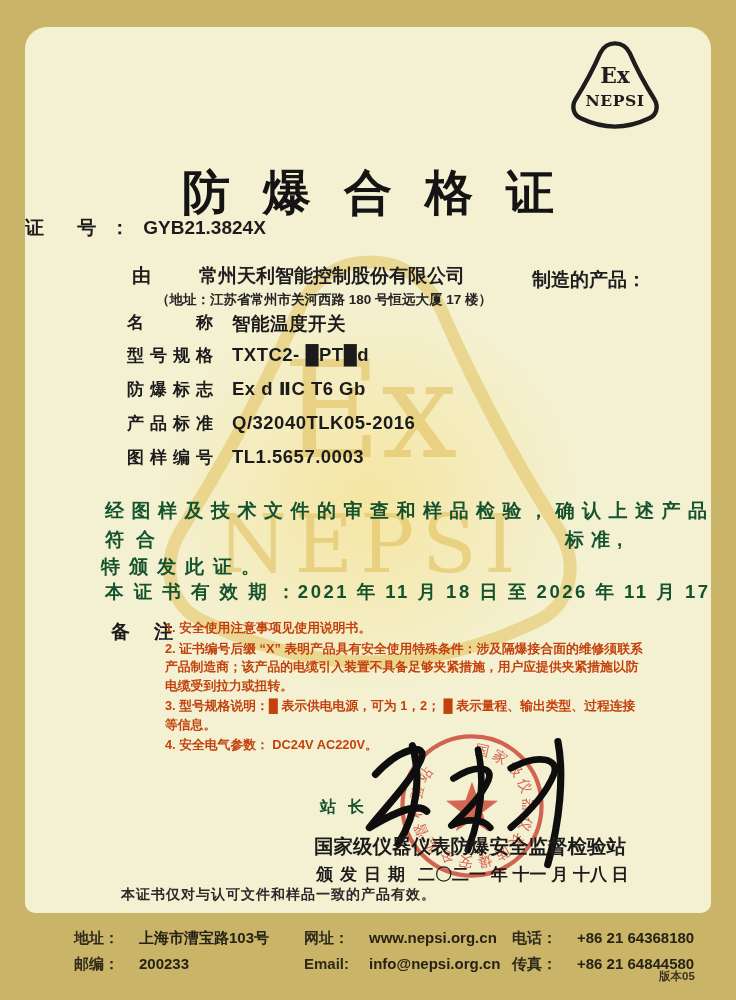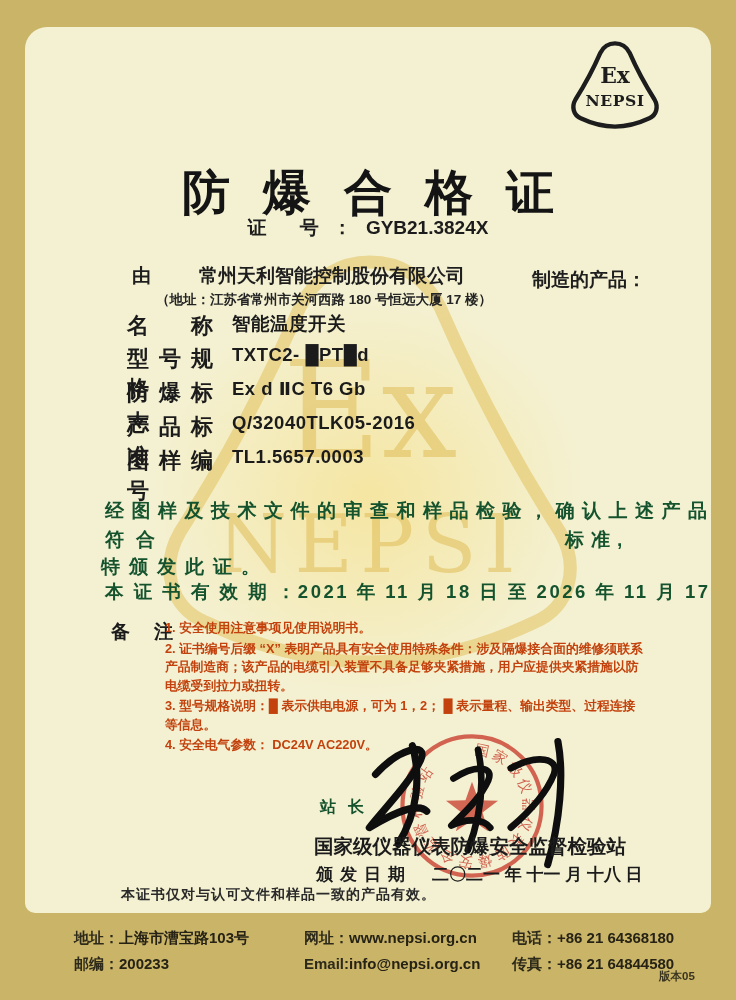--- a/index.html
+++ b/index.html
@@ -24,34 +24,34 @@
   .wm{position:absolute;left:95px;top:215px;opacity:.55;pointer-events:none;}
   
   .logo{position:absolute;left:538px;top:12px;}
   
   .title{
     position:absolute;left:0;top:116px;width:100%;
     text-align:center;font-size:48px;font-weight:bold;color:#141414;
     letter-spacing:33px;text-indent:33px;white-space:nowrap;margin-top:18px;
   }
   .certno{
-    position:absolute;left:0;top:188px;width:100%;text-align:center;
+    position:absolute;left:0;top:188px;width:100%;
     font-size:19px;font-weight:bold;color:#1c1c1c;
   }
   .certno .lab{letter-spacing:14px;}
   
   .manu{position:absolute;left:0;top:236px;width:100%;font-size:19px;font-weight:bold;color:#1e1e1e;}
   .manu .pre{position:absolute;left:107px;top:0;}
   .manu .com{position:absolute;left:141px;top:0;margin-left:33px;}
   .manu .suf{position:absolute;left:507px;top:4px;}
   .addrnote{position:absolute;left:131px;top:264px;font-size:13.5px;font-weight:bold;color:#242424;}
   
   .frow{position:absolute;left:0;width:100%;font-weight:bold;color:#1b1b1b;}
   .flabel{
-    position:absolute;left:102px;width:86px;font-size:22px;
+    position:absolute;left:102px;width:86px;font-size:17px;
     text-align:justify;text-align-last:justify;
   }
   .fvalue{position:absolute;left:207px;font-size:18.5px;letter-spacing:.5px;}
   
   .stline{position:absolute;color:#14532d;font-weight:bold;font-size:19px;white-space:nowrap;}
   .st1{left:80px;top:471px;letter-spacing:7.5px;}
   .st2p{left:80px;top:500px;letter-spacing:12px;}
   .st2s{left:210px;top:500px;width:300px;text-align:center;letter-spacing:0;}
   .st2x{left:540px;top:500px;letter-spacing:7px;}
   .st3{left:76px;top:527px;letter-spacing:9px;}
@@ -62,25 +62,25 @@
     text-align:justify;text-align-last:justify;color:#1b1b1b;
   }
   .rlist{position:absolute;left:140px;top:592px;width:478px;margin:0;padding:0;list-style:none;}
   .rlist li{font-size:12.8px;font-weight:bold;color:#c2410c;line-height:1.45;margin:0 0 2px 0;}
   
   .stamp{position:absolute;left:368px;top:700px;mix-blend-mode:multiply;opacity:.85;}
   .sig{position:absolute;left:330px;top:704px;}
   .director{position:absolute;left:295px;top:770px;font-size:16px;font-weight:bold;letter-spacing:12px;color:#14532d;}
   .station{position:absolute;left:289px;top:806px;font-size:19.5px;font-weight:bold;color:#1b1b1b;white-space:nowrap;}
   .issued{position:absolute;left:291px;top:836px;font-size:17px;font-weight:bold;color:#1b1b1b;white-space:nowrap;}
-  .issued .dl{letter-spacing:7px;margin-right:20px;}
+  .issued .dl{letter-spacing:7px;margin-right:6px;}
   .vnote{position:absolute;left:68px;top:859px;font-size:14px;font-weight:bold;color:#2a2a2a;letter-spacing:1px;margin-left:28px;}
   
   .fcell{position:absolute;font-size:15px;font-weight:bold;color:#2e2a1a;white-space:nowrap;}
-  .fcell .v{font-weight:bold;color:#262215;margin-left:0;}
+  .fcell .v{font-weight:bold;color:#262215;margin-left:20px;}
   .version{position:absolute;left:659px;top:969px;font-size:11.5px;font-weight:bold;color:#3a3420;}
   svg text{font-family:"DejaVu Serif","Liberation Serif",serif;}
   svg text.sans{font-family:"Liberation Sans","DejaVu Sans",sans-serif;}
 </style>
 </head>
 <body>
 
 <div class="cert">
 
   <div class="wm-glow"></div>

